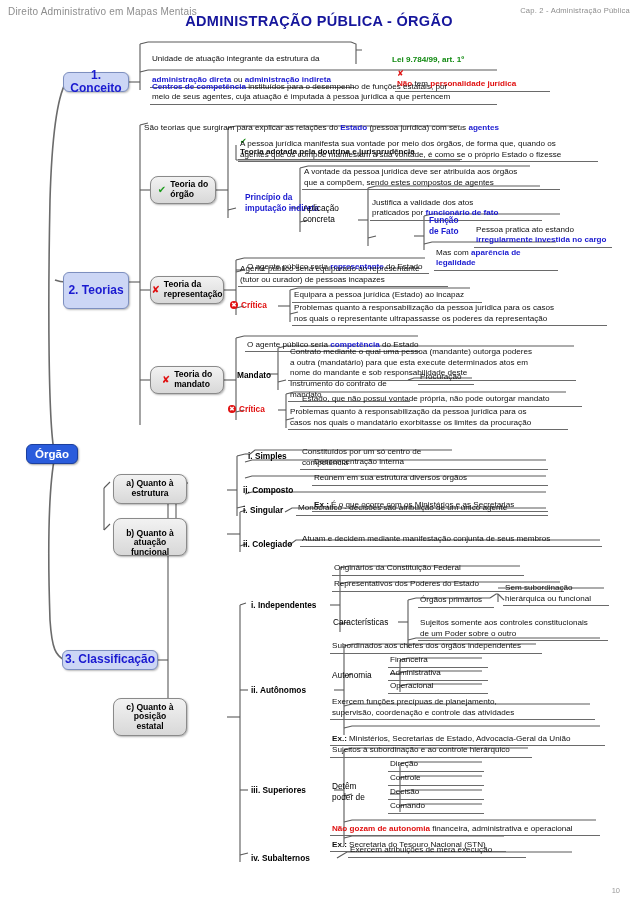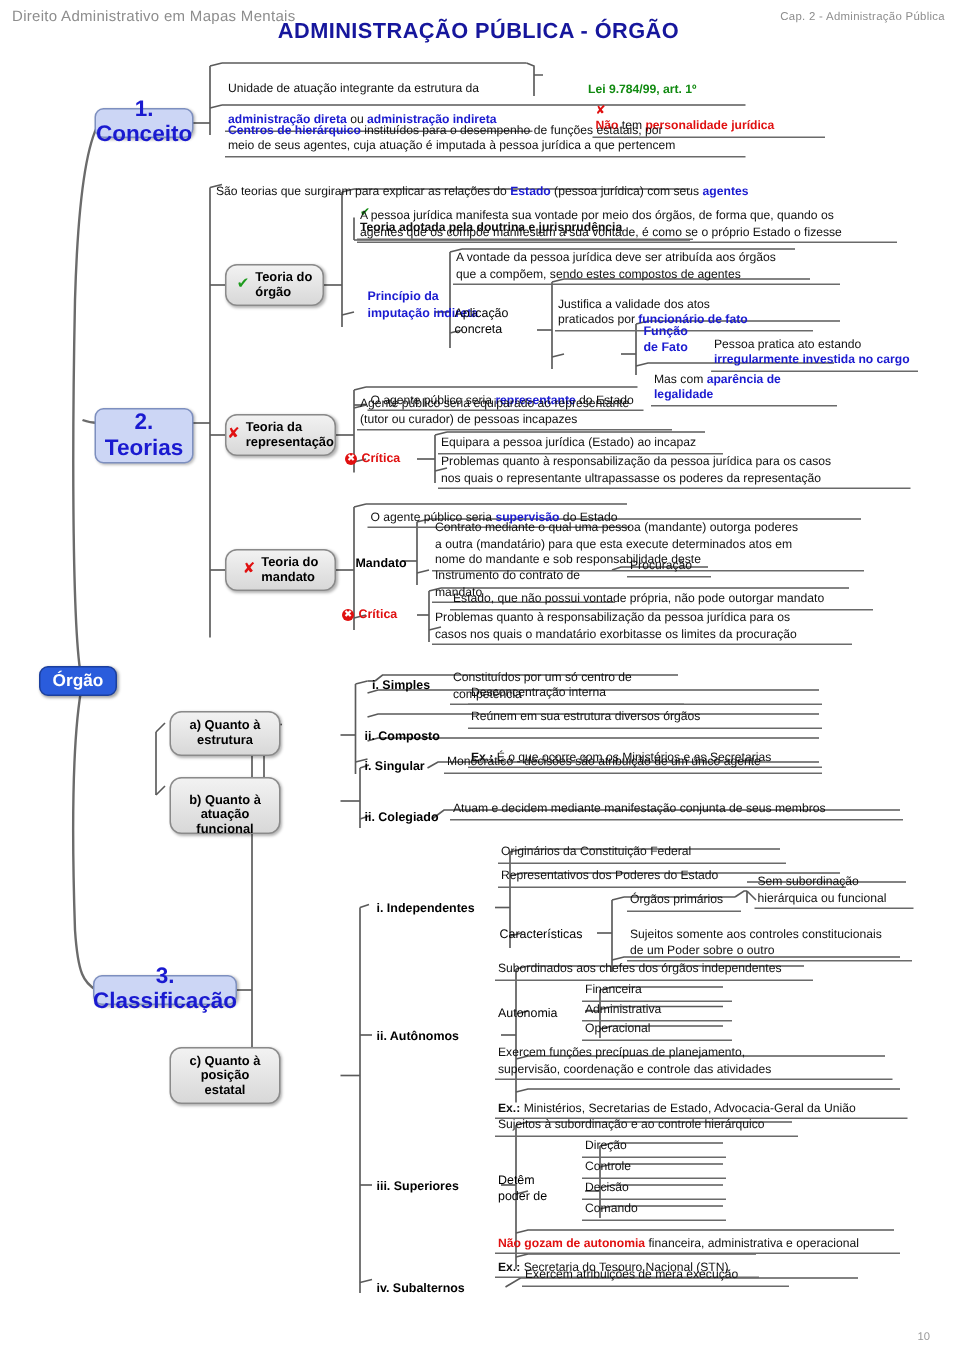--- a/index.html
+++ b/index.html
@@ -15,21 +15,21 @@
              color:#16169c;letter-spacing:.3px;}
   #pagenum{right:18px;bottom:8px;font-size:7.5px;color:#9a9a9a;}
 
   
   .chip{box-sizing:border-box;border-radius:7px;display:flex;align-items:center;
         justify-content:center;text-align:center;line-height:1.12;}
   .chip-root{background:#2a5cdc;border:1px solid #1b3f9e;color:#ffffff;
              font-size:11.5px;font-weight:bold;border-radius:6px;
              box-shadow:1px 1px 2px rgba(0,0,0,.35);}
   .chip-blue{background:#ccd6f5;border:1px solid #7d8fbf;color:#1a1ad0;
-             font-size:15px;font-weight:bold;border-radius:6px;
+             font-size:12px;font-weight:bold;border-radius:6px;
              box-shadow:1px 1px 2px rgba(0,0,0,.28);}
   .chip-gray{background:#e2e2e2;border:1px solid #8a8a8a;color:#000;
              font-size:8.6px;font-weight:bold;border-radius:8px;
              box-shadow:1px 1px 2px rgba(0,0,0,.3);
              background-image:linear-gradient(#f2f2f2,#d8d8d8);}
   .chip-gray .mk{margin-right:4px;font-size:10px;line-height:1;}
   .mk-ok{color:#1d9b1d;}
   .mk-x{color:#e01010;}
 
   
@@ -219,21 +219,21 @@
 <div class="abs leaf nb" style="left:390px;top:44px;width:150px;">
   <span class="gr">Lei 9.784/99, art. 1º</span>
 </div>
 
 <div class="abs leaf" style="left:395px;top:58px;width:155px;">
   <span class="rd">✘</span>
   <span class="rd">Não</span><span> tem </span><span class="rd">personalidade jurídica</span>
 </div>
 
 <div class="abs leaf" style="left:150px;top:71px;width:347px;">
-  <b class="bl">Centros de hierárquico</b><span> instituídos para o desempenho de funções estatais, por
+  <b class="bl">Centros de competência</b><span> instituídos para o desempenho de funções estatais, por
 meio de seus agentes, cuja atuação é imputada à pessoa jurídica a que pertencem</span>
 </div>
 
 <div class="abs leaf nb" style="left:142px;top:112px;width:400px;">
   <span>São teorias que surgiram para explicar as relações do </span><b class="bl">Estado</b><span> (pessoa jurídica) com seus </span><b class="bl">agentes</b>
 </div>
 
 <div class="abs chip chip-gray" style="left:150px;top:176px;width:66px;height:28px;">
   <span class="mk mk-ok">✔</span>
   <span style="white-space:pre-line;text-align:left;">Teoria do
@@ -296,21 +296,21 @@
 <div class="abs leaf" style="left:292px;top:303px;width:315px;">Problemas quanto à responsabilização da pessoa jurídica para os casos
 nos quais o representante ultrapassasse os poderes da representação</div>
 
 <div class="abs chip chip-gray" style="left:150px;top:366px;width:74px;height:28px;">
   <span class="mk mk-x">✘</span>
   <span style="white-space:pre-line;text-align:left;">Teoria do
 mandato</span>
 </div>
 
 <div class="abs leaf" style="left:245px;top:329px;width:175px;">
-  <span>O agente público seria </span><b class="bl">supervisão</b><span> do Estado</span>
+  <span>O agente público seria </span><b class="bl">competência</b><span> do Estado</span>
 </div>
 
 <div class="abs lbl b" style="left:237px;top:370px;">Mandato</div>
 
 <div class="abs leaf" style="left:288px;top:347px;width:288px;">Contrato mediante o qual uma pessoa (mandante) outorga poderes
 a outra (mandatário) para  que esta execute determinados atos em
 nome do mandante e sob responsabilidade deste</div>
 
 <div class="abs leaf" style="left:288px;top:379px;width:122px;">Instrumento do contrato de mandato</div>
 

